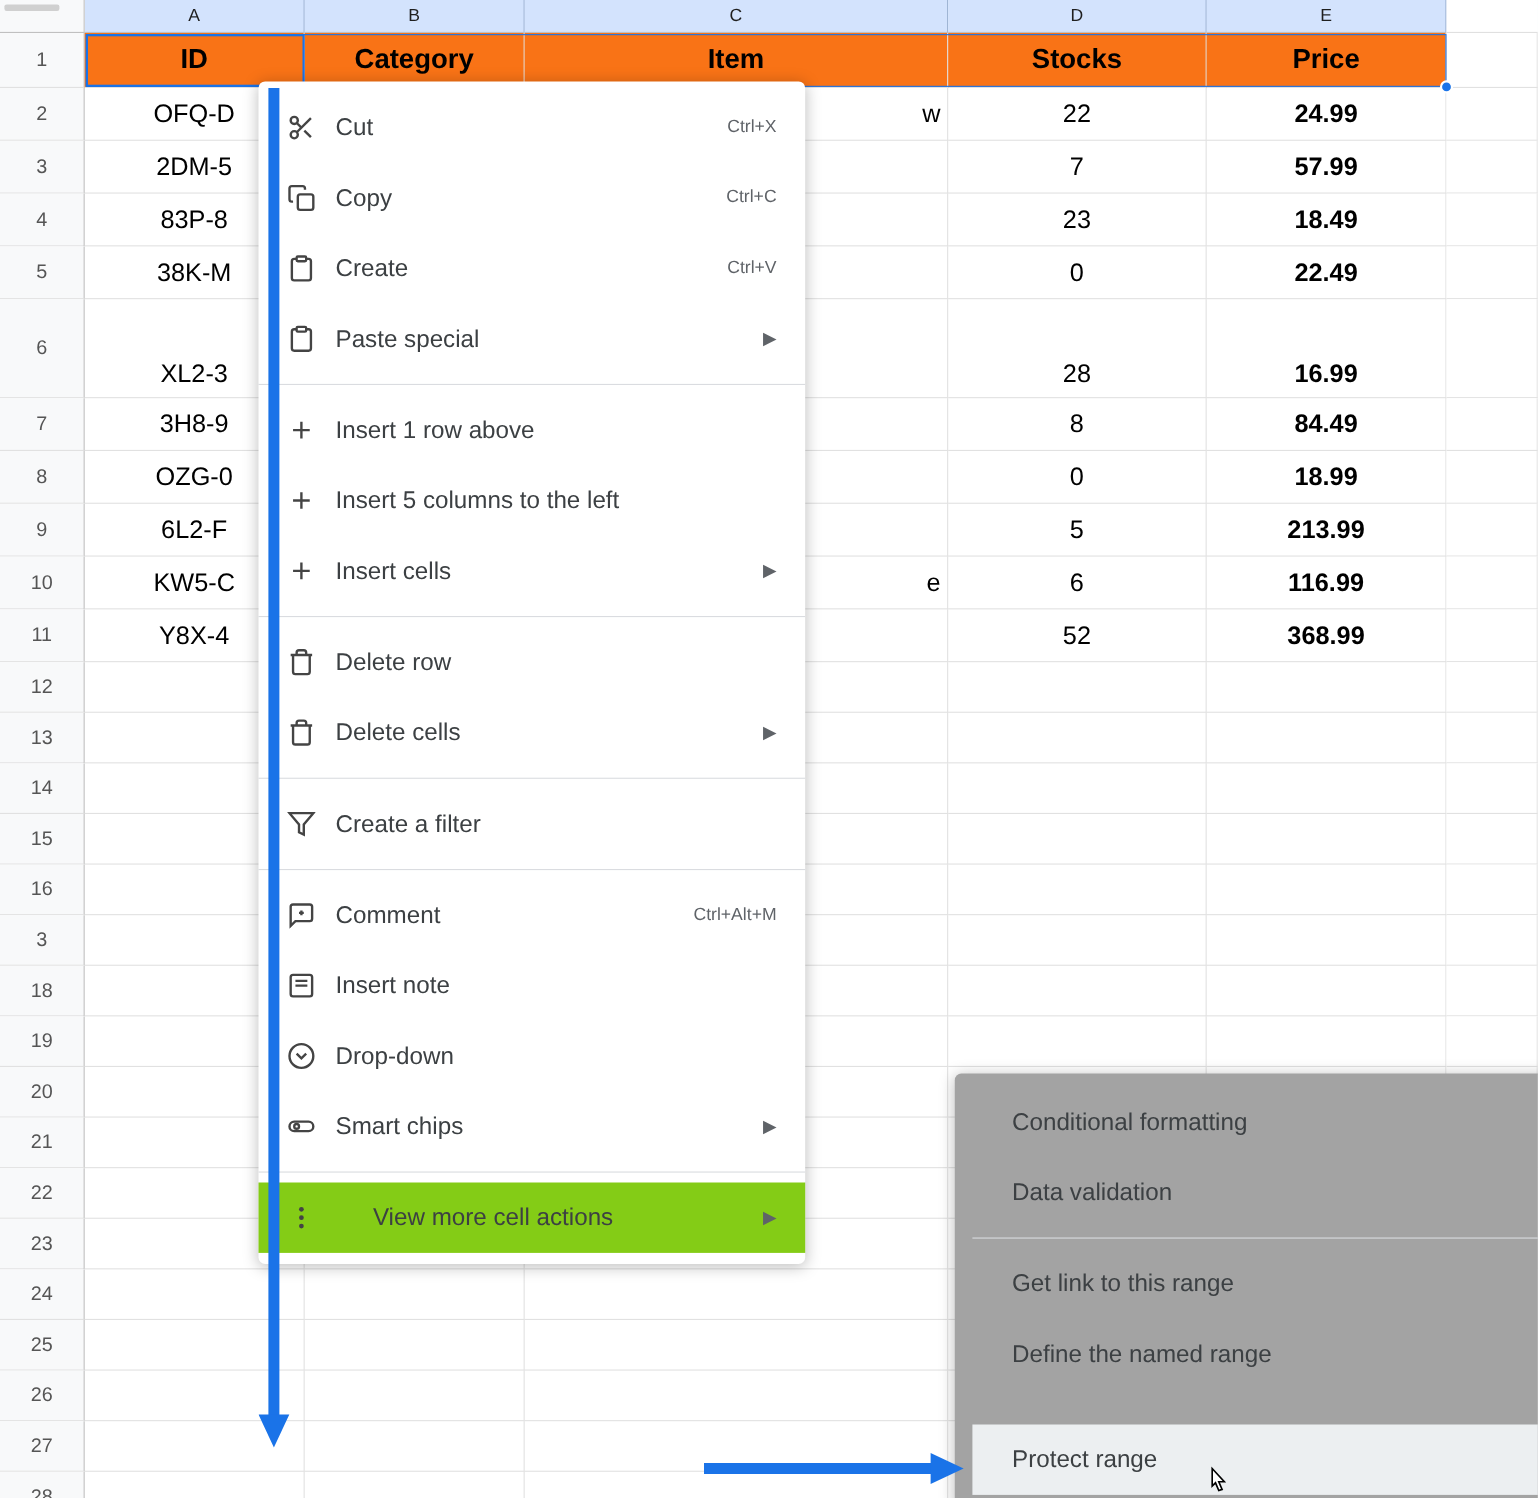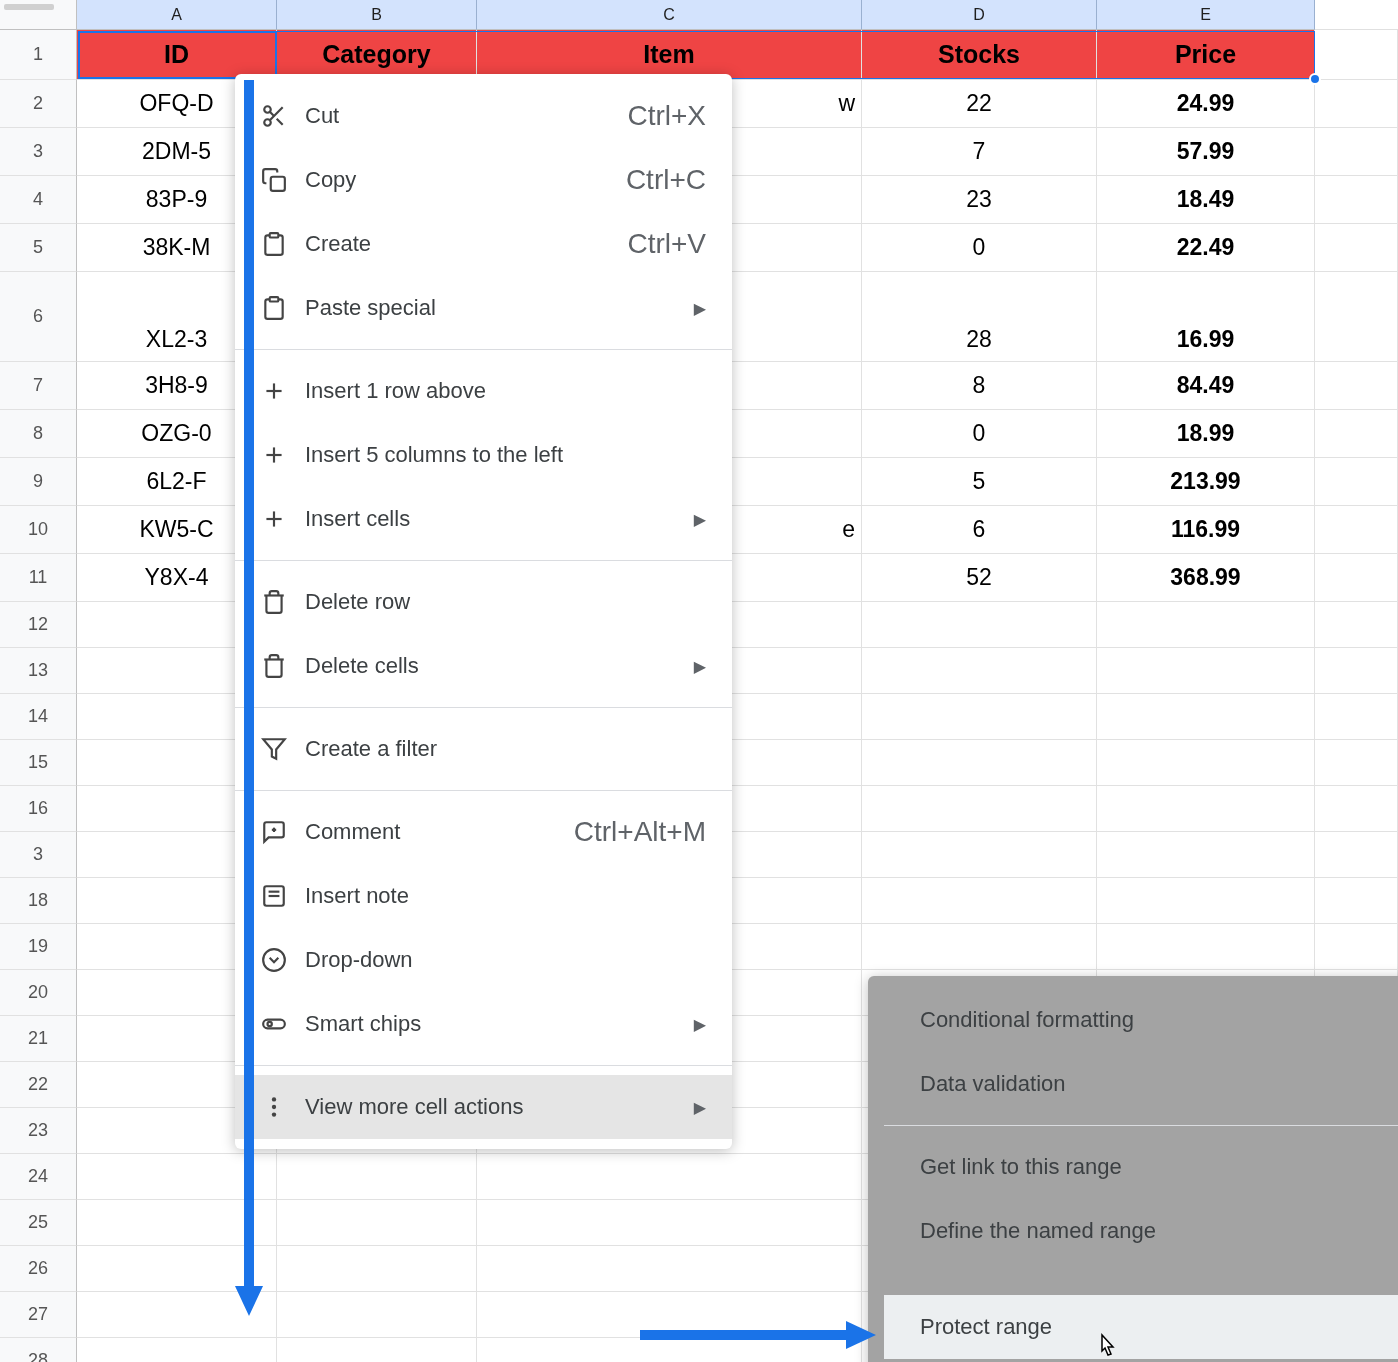--- a/index.html
+++ b/index.html
@@ -82,21 +82,21 @@
   border-right: 1px solid #e1e1e1;
   border-bottom: 1px solid #e1e1e1;
   color: #000;
   overflow: hidden;
   white-space: nowrap;
   font-family: Arial, sans-serif;
 }
 .cell.hdr {
   font-weight: bold;
   font-size: 25px;
-  background: #ef4444;
+  background: #f97316;
 }
 .cell.bold { font-weight: bold; }
 .row.r1 { height: 50px; }
 .row.r6 { height: 90px; }
 .row.small { height: 46px; }
 .selection-border {
   position: absolute;
   border: 2px solid #1a73e8;
   pointer-events: none;
 }
@@ -122,38 +122,39 @@
   font-size: 22px;
 }
 .menu-item {
   display: flex;
   align-items: center;
   height: 64px;
   padding: 0 26px;
   cursor: pointer;
 }
 .menu-item.highlight {
-  background: #e5e5e5;
+  background: #84cc16;
+  gap: 34px;
 }
 .menu-icon {
   width: 44px;
   display: flex;
   align-items: center;
   justify-content: flex-start;
   color: #444;
 }
 .menu-icon svg { width: 26px; height: 26px; }
 .menu-label {
   flex: 1;
   color: #3c4043;
   font-size: 22px;
 }
 .menu-shortcut {
   color: #5f6368;
-  font-size: 28px;
+  font-size: 16px;
 }
 .menu-arrow {
   color: #5f6368;
   font-size: 16px;
 }
 .separator {
   height: 1px;
   background: #dadce0;
   margin: 9px 0;
 }
@@ -238,21 +239,21 @@
     <div class="cell col-A">2DM-5</div>
     <div class="cell col-B"></div>
     <div class="cell col-C"></div>
     <div class="cell col-D">7</div>
     <div class="cell bold col-E">57.99</div>
     <div class="cell col-gap"></div>
   </div>
 
   <div class="row">
     <div class="row-header">4</div>
-    <div class="cell col-A">83P-9</div>
+    <div class="cell col-A">83P-8</div>
     <div class="cell col-B"></div>
     <div class="cell col-C"></div>
     <div class="cell col-D">23</div>
     <div class="cell bold col-E">18.49</div>
     <div class="cell col-gap"></div>
   </div>
 
   <div class="row">
     <div class="row-header">5</div>
     <div class="cell col-A">38K-M</div>

